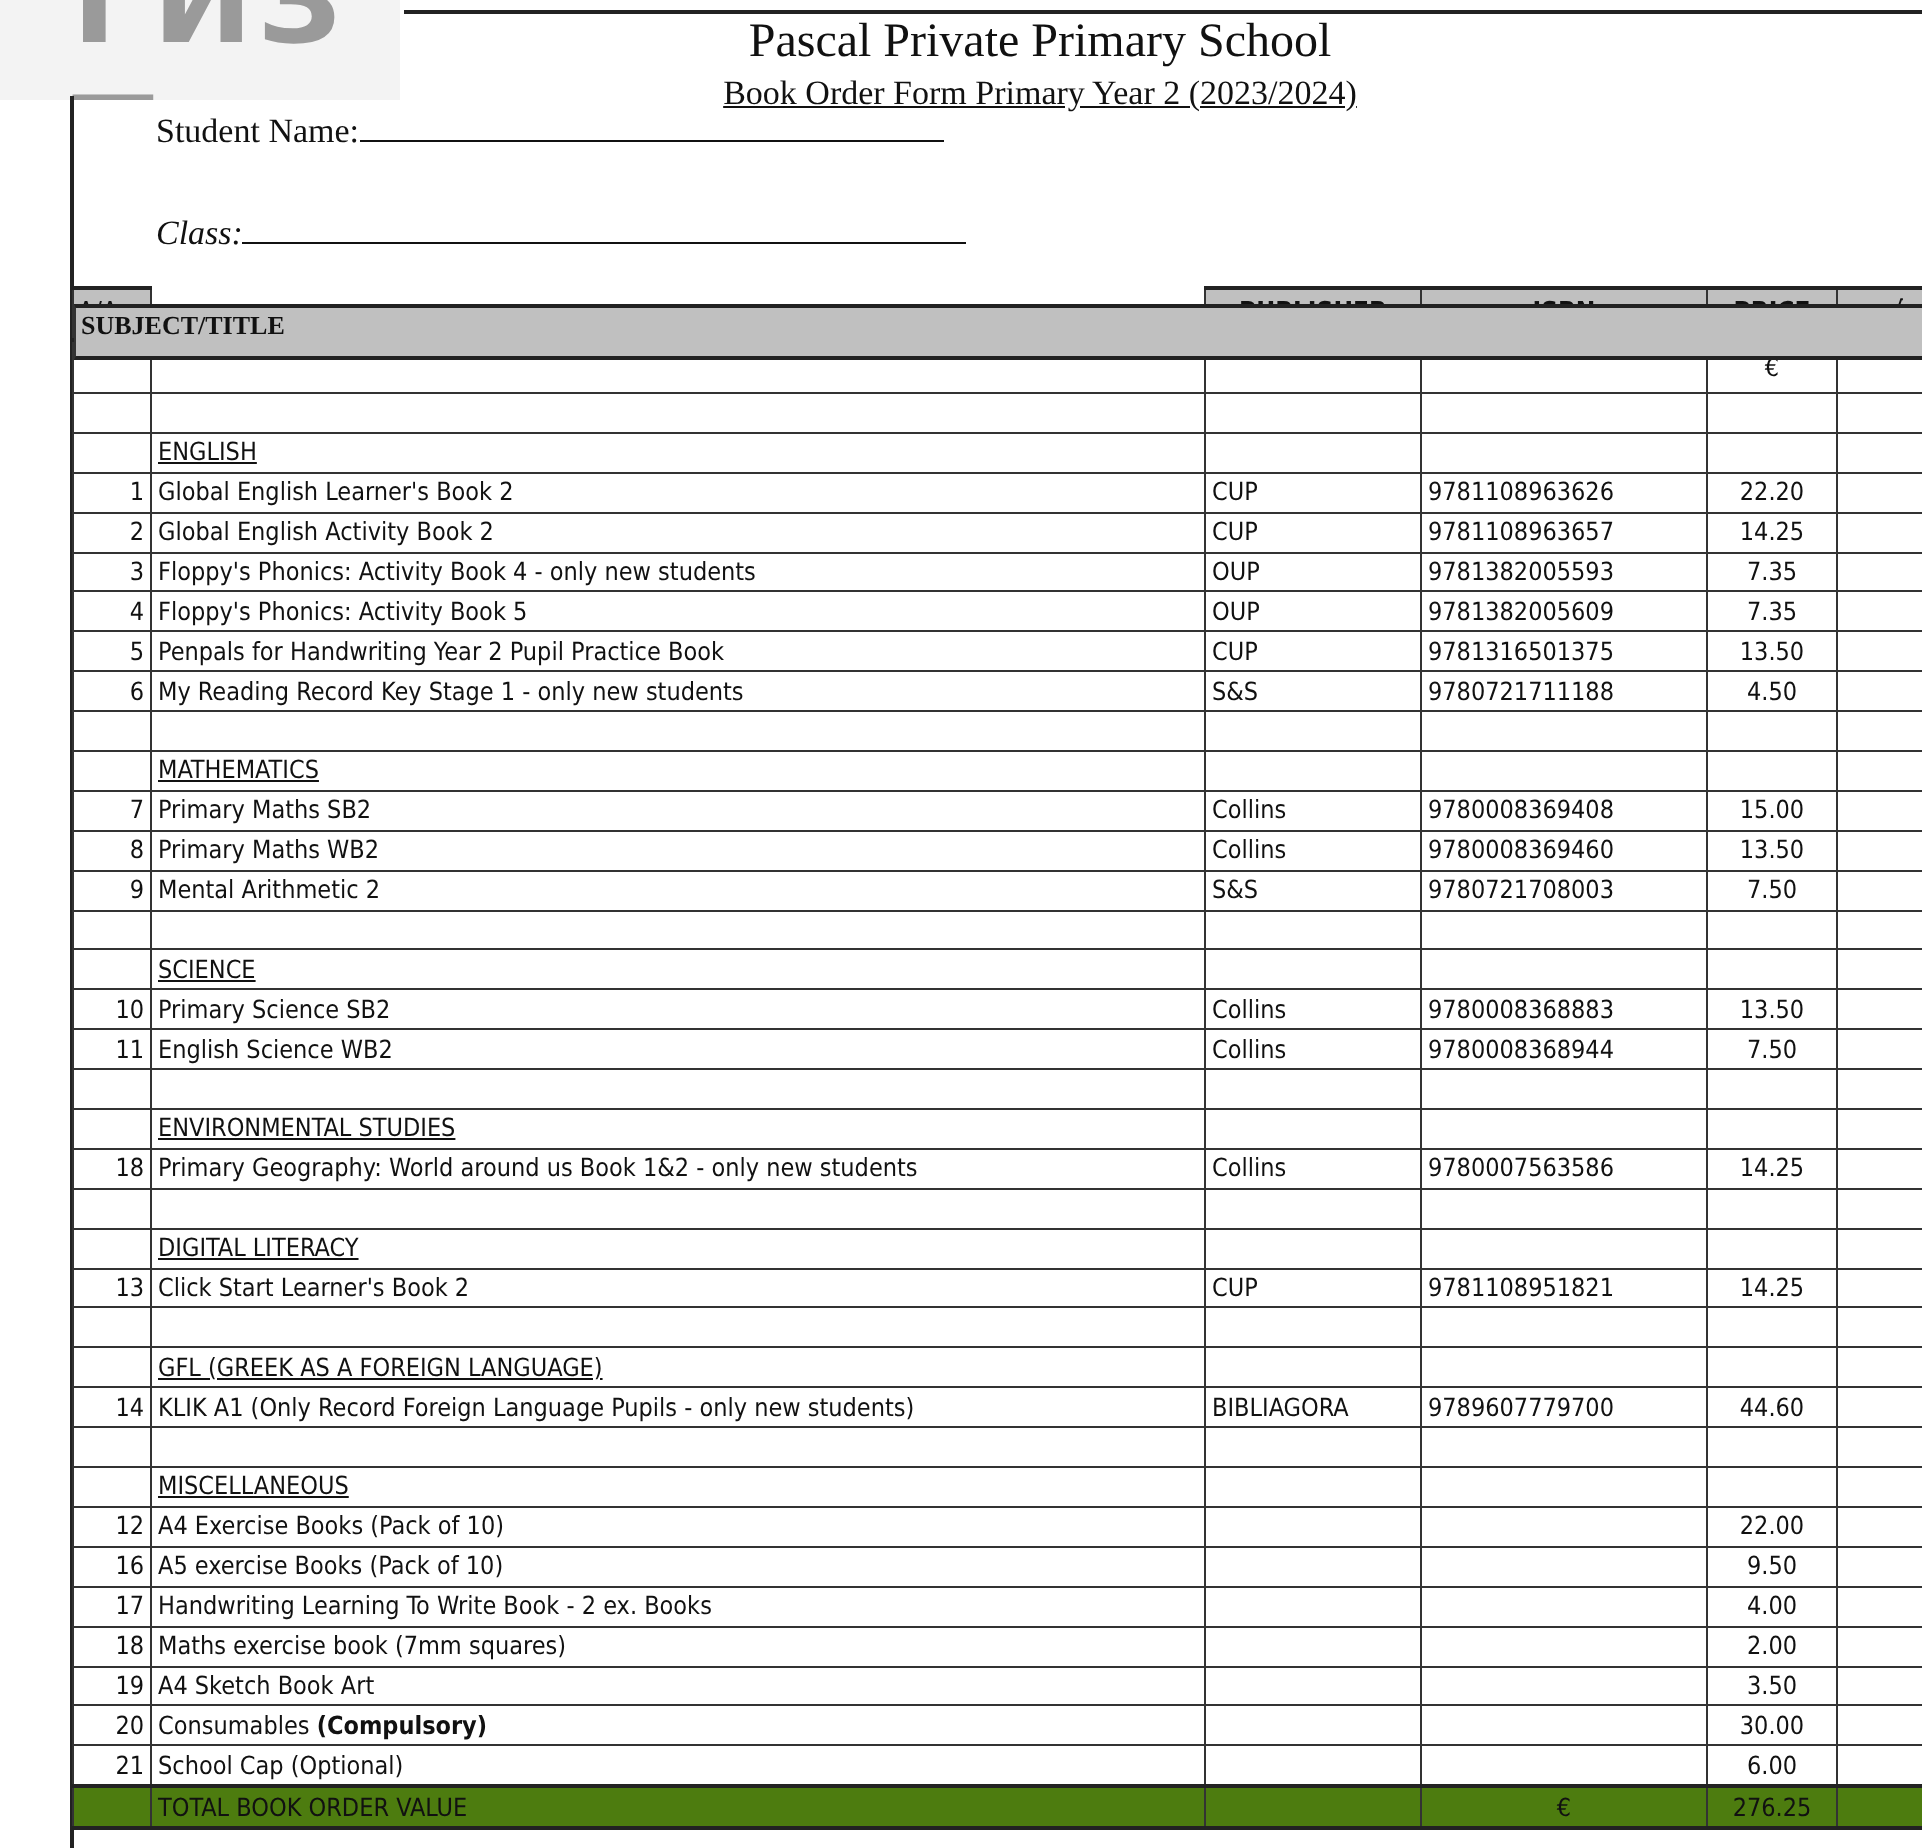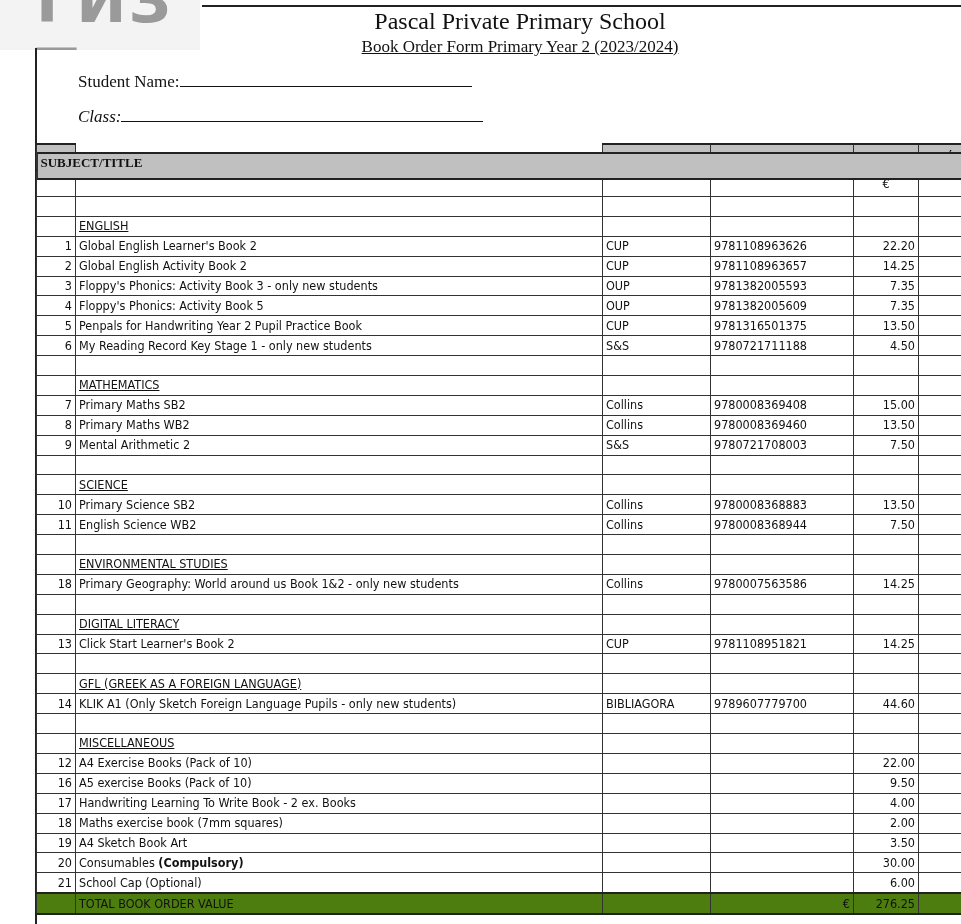--- a/index.html
+++ b/index.html
@@ -18,40 +18,40 @@
   table.form col.c-title { width:527px; }
   table.form col.c-pub { width:108px; }
   table.form col.c-isbn { width:143px; }
   table.form col.c-price { width:65px; }
   table.form col.c-check { width:58px; }
   table.form thead th { background:#c0c0c0; font-weight:bold; height:24px; border-top:2px solid #222; border-bottom:2px solid #222; font-size:13px; }
   table.form thead th.aa { font-weight:normal; text-align:left; padding-left:2px; }
   table.form thead th.title { text-align:left; }
   table.form tr.euro td { height:25px; }
   td.num { text-align:right; }
-  td.price { text-align:right; }
+  td.price { text-align:center; }
   td.center { text-align:center; }
   .section { font-weight:normal; text-decoration:underline; }
   tr.total td { background:#4d7c0f; border-top:2px solid #222; border-bottom:2px solid #222; }
   td.vbold-left { border-left:2px solid #222; }
   b { font-weight:bold; }
 </style>
 </head>
 <body>
 
 <div class="watermark">
     <span>ГИЗ Т</span>
   </div>
 <div class="top-rule"></div>
 <div class="left-rule"></div>
 
 <div class="title">Pascal Private Primary School</div>
 <div class="subtitle">Book Order Form Primary Year 2 (2023/2024)</div>
 
-<div class="field" style="top:72px;">
+<div class="field" style="top:56px;">
   <span>Student Name:</span><span class="line" style="width:292px;"></span>
 </div>
 <div class="field" style="top:107px;font-style:italic;">
   <span>Class:</span><span class="line" style="width:362px;"></span>
 </div>
 
 <table class="form">
   <colgroup>
     <col class="c-aa">
       <col class="c-title">
@@ -106,21 +106,21 @@
       <tr>
         <td class="num">2</td>
         <td><span>Global English Activity Book 2</span></td>
         <td>CUP</td>
         <td>9781108963657</td>
         <td class="price vbold-left">14.25</td>
         <td class="vbold-left"></td>
       </tr>
       <tr>
         <td class="num">3</td>
-        <td><span>Floppy's Phonics: Activity Book 3 - only new students</span></td>
+        <td><span>Floppy's Phonics: Activity Book 4 - only new students</span></td>
         <td>OUP</td>
         <td>9781382005593</td>
         <td class="price vbold-left">7.35</td>
         <td class="vbold-left"></td>
       </tr>
       <tr>
         <td class="num">4</td>
         <td><span>Floppy's Phonics: Activity Book 5</span></td>
         <td>OUP</td>
         <td>9781382005609</td>
@@ -274,21 +274,21 @@
       <tr>
         <td></td>
         <td><span class="section">GFL (GREEK AS A FOREIGN LANGUAGE)</span></td>
         <td></td>
         <td></td>
         <td class="vbold-left"></td>
         <td class="vbold-left"></td>
       </tr>
       <tr>
         <td class="num">14</td>
-        <td><span>KLIK A1 (Only Sketch Foreign Language Pupils - only new students)</span></td>
+        <td><span>KLIK A1 (Only Record Foreign Language Pupils - only new students)</span></td>
         <td>BIBLIAGORA</td>
         <td>9789607779700</td>
         <td class="price vbold-left">44.60</td>
         <td class="vbold-left"></td>
       </tr>
       <tr>
         <td></td>
         <td></td>
         <td></td>
         <td></td>

